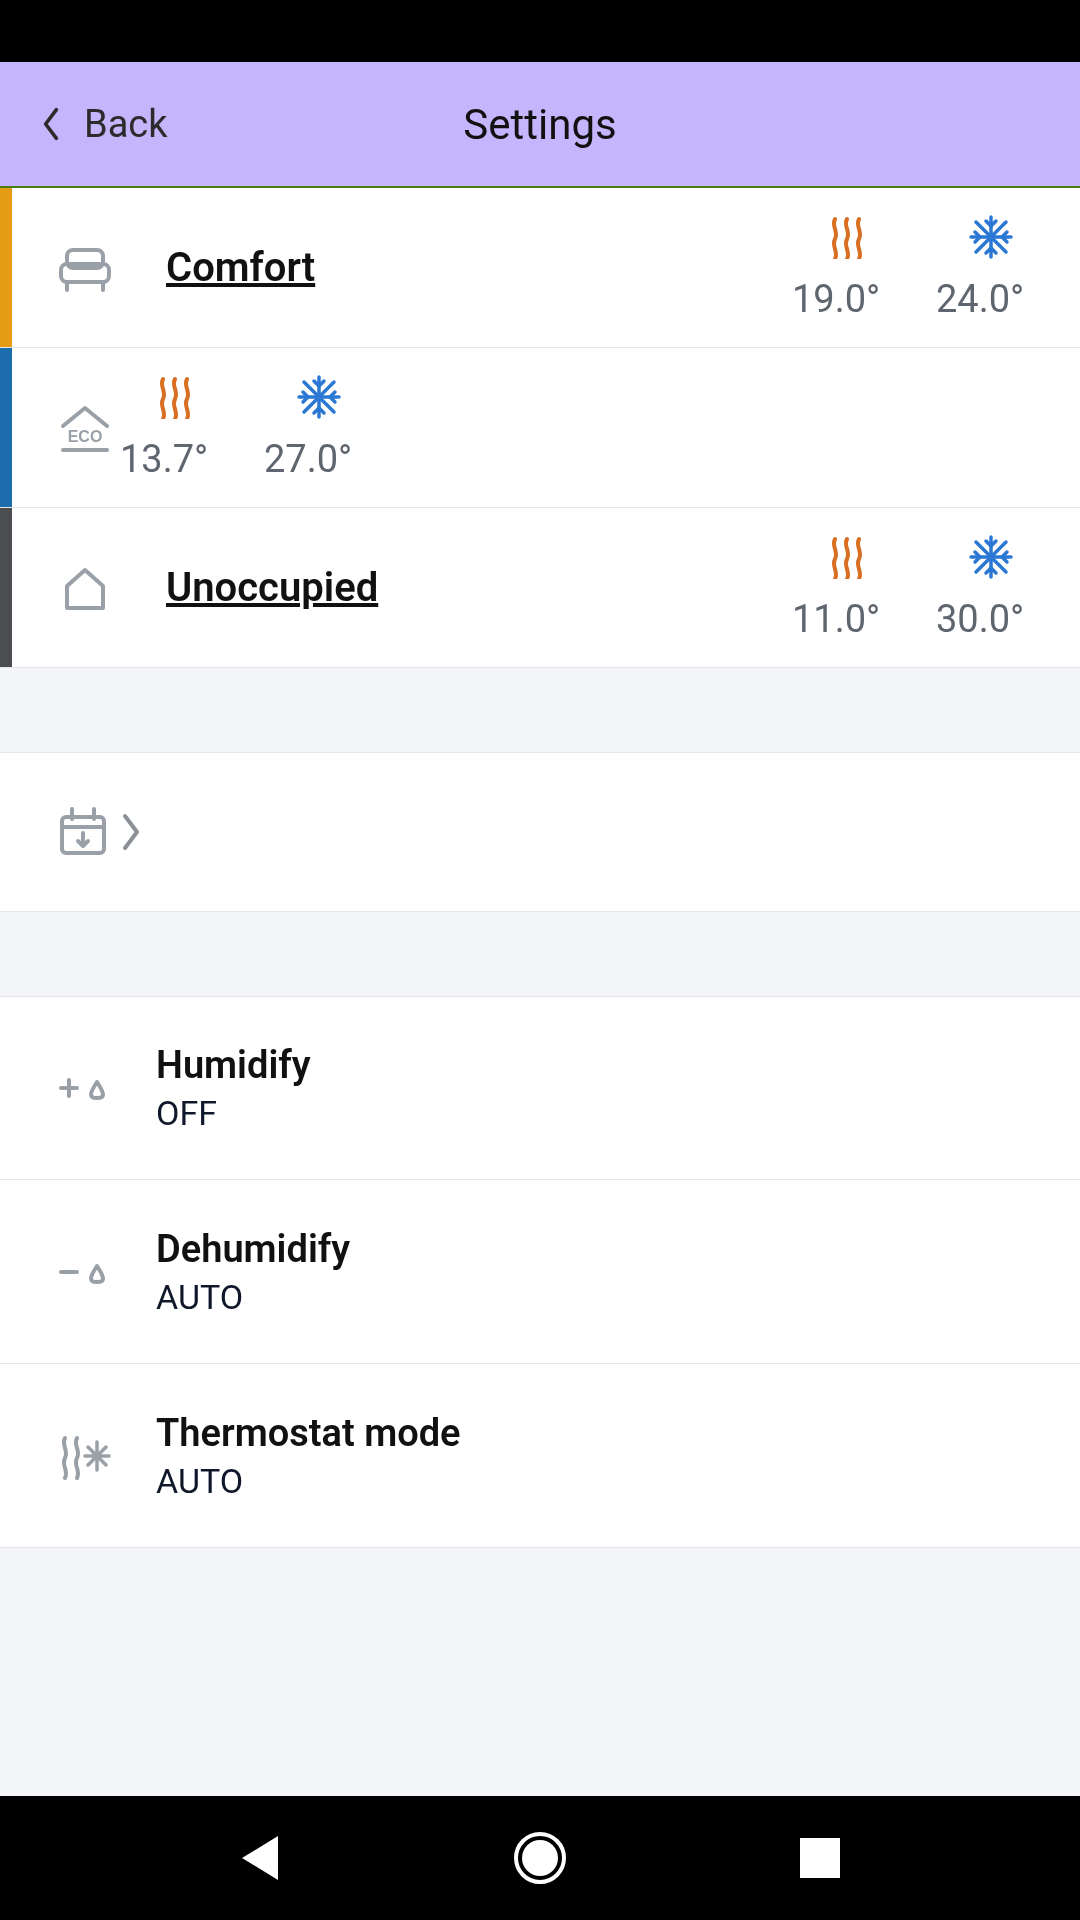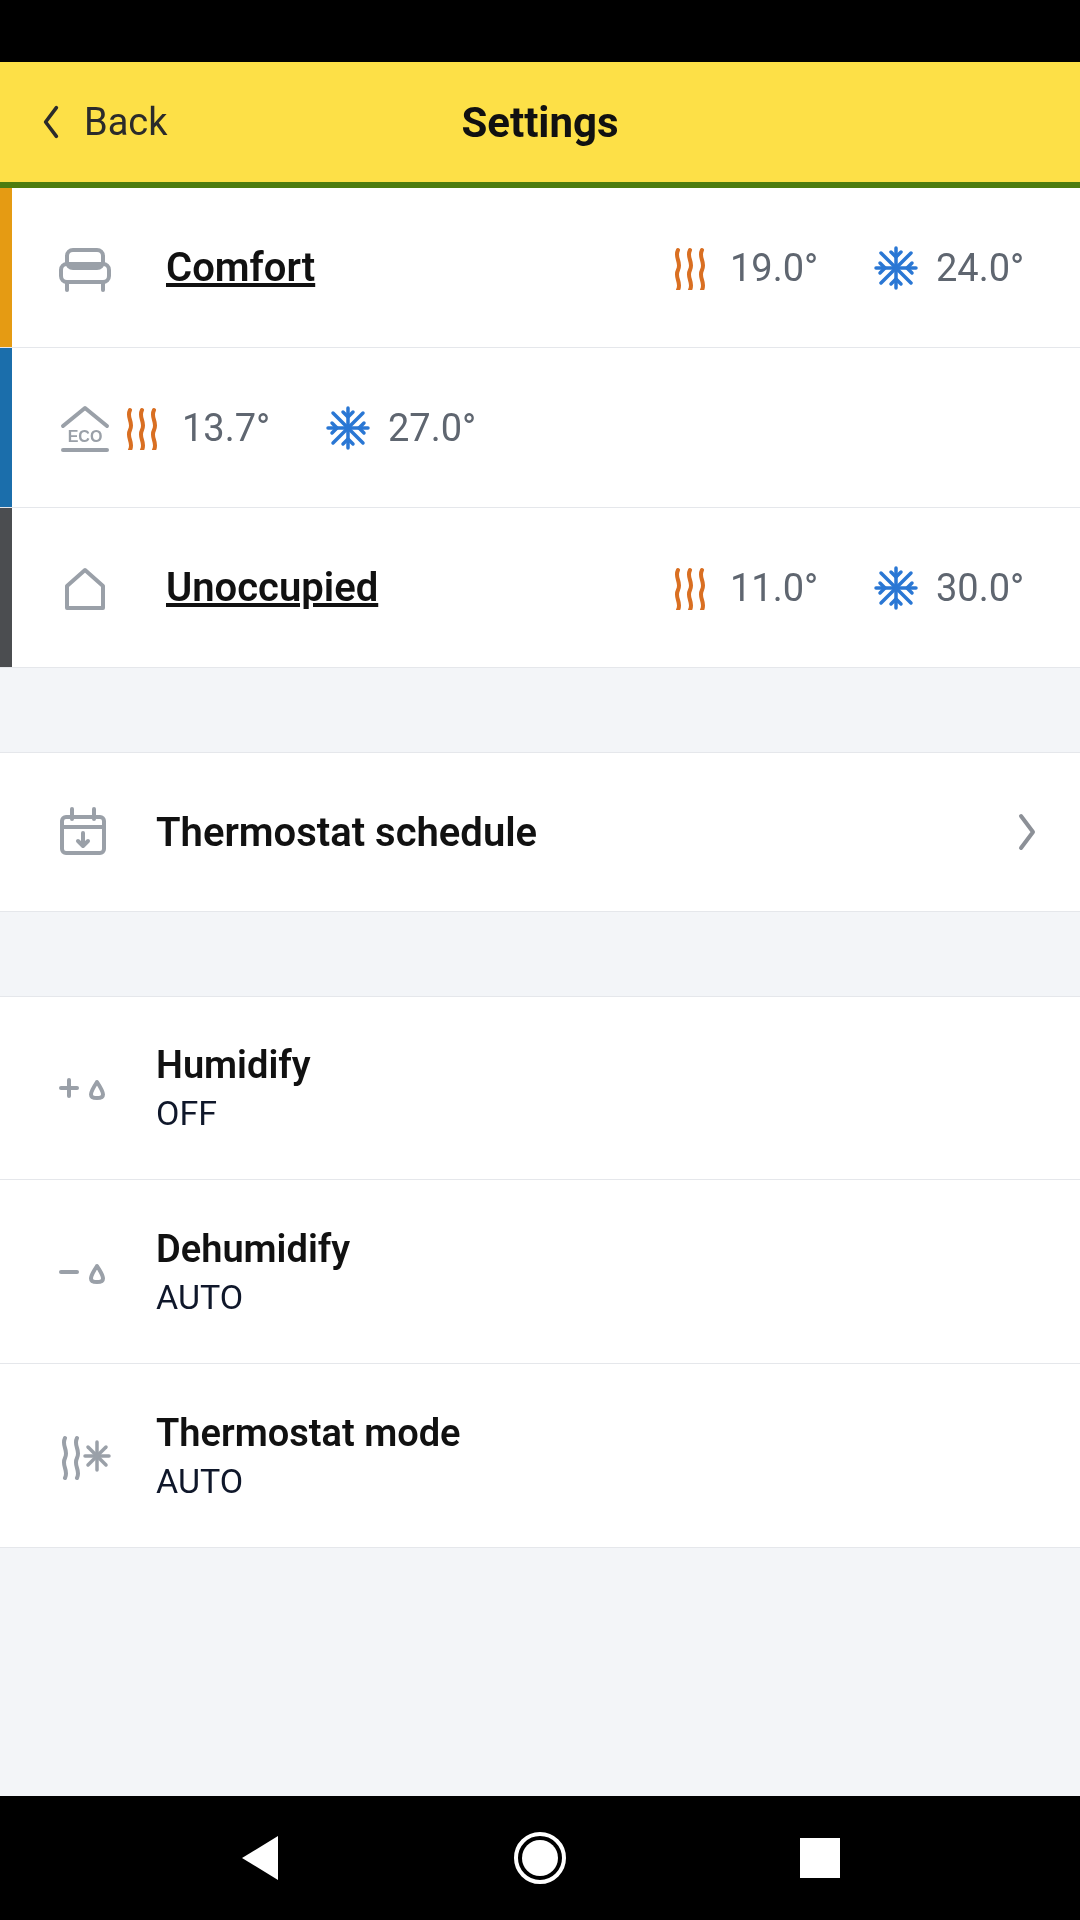--- a/index.html
+++ b/index.html
@@ -15,26 +15,26 @@
     background: #000;
   }
   .app {
     background: #f3f5f8;
     height: 1734px;
     width: 100%;
   }
   
   .header {
     height: 126px;
-    background: #fde047;
+    background: #c4b5fd;
     display: flex;
     align-items: center;
     padding: 0 40px;
     position: relative;
-    border-bottom: 6px solid #4d7c0f;
+    border-bottom: 2px solid #4d7c0f;
   }
   .back-group {
     display: flex;
     align-items: center;
     gap: 22px;
     z-index: 2;
   }
   .chevron-left {
     width: 22px;
     height: 36px;
@@ -44,21 +44,21 @@
   .back-text {
     font-size: 38px;
     color: #2b2b2b;
     font-weight: 400;
   }
   .header-title {
     position: absolute;
     left: 0; right: 0;
     text-align: center;
     font-size: 42px;
-    font-weight: 700;
+    font-weight: 400;
     color: #111;
     pointer-events: none;
   }
   
   .mode-row {
     background: #fff;
     height: 160px;
     display: flex;
     align-items: center;
     border-bottom: 1px solid #e5e7eb;
@@ -84,20 +84,21 @@
     font-weight: 600;
     color: #111;
     flex: 1;
     text-decoration: underline;
   }
   .temp-group {
     display: flex;
     align-items: center;
     gap: 18px;
     margin-right: 34px;
+    flex-direction: column;
   }
   .temp-val {
     font-size: 38px;
     color: #5f6670;
     min-width: 110px;
     text-align: left;
   }
   .heat-icon, .cool-icon {
     width: 44px;
     height: 44px;
@@ -344,21 +345,20 @@
     <div class="menu-icon">
       <svg width="54" height="54" viewBox="0 0 54 54">
         <rect x="6" y="12" width="42" height="36" rx="4" fill="none" stroke="#9aa0a8" stroke-width="4"></rect>
         <line x1="6" y1="22" x2="48" y2="22" stroke="#9aa0a8" stroke-width="4"></line>
         <line x1="16" y1="4" x2="16" y2="14" stroke="#9aa0a8" stroke-width="4" stroke-linecap="round"></line>
         <line x1="38" y1="4" x2="38" y2="14" stroke="#9aa0a8" stroke-width="4" stroke-linecap="round"></line>
         <line x1="27" y1="28" x2="27" y2="40" stroke="#9aa0a8" stroke-width="4" stroke-linecap="round"></line>
         <polyline points="22,36 27,41 32,36" fill="none" stroke="#9aa0a8" stroke-width="4" stroke-linecap="round" stroke-linejoin="round"></polyline>
       </svg>
     </div>
-    <div class="menu-label">Thermostat schedule</div>
     <span class="chevron-right">
       <svg viewBox="0 0 24 40" width="26" height="40">
         <polyline points="6,4 18,20 6,36" fill="none" stroke="#8c9097" stroke-width="4" stroke-linecap="round" stroke-linejoin="round"></polyline>
       </svg>
     </span>
   </div>
 
   <div class="section-gap"></div>
 
   <div class="setting-row first">

